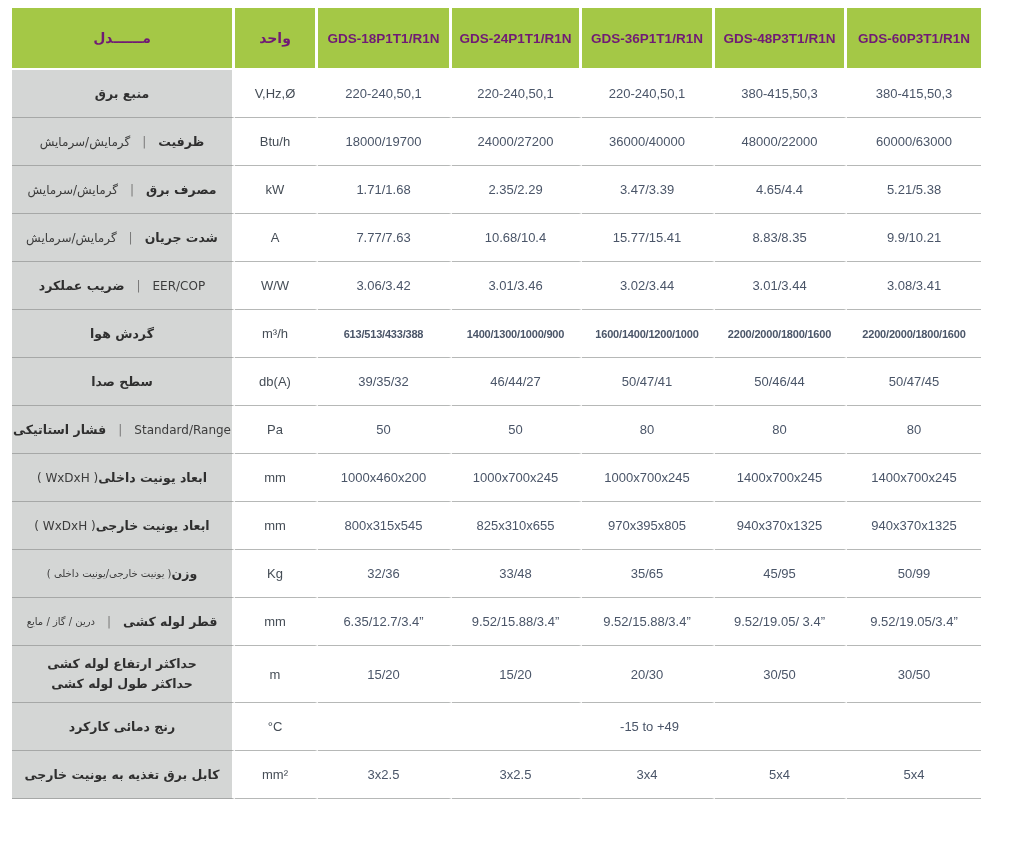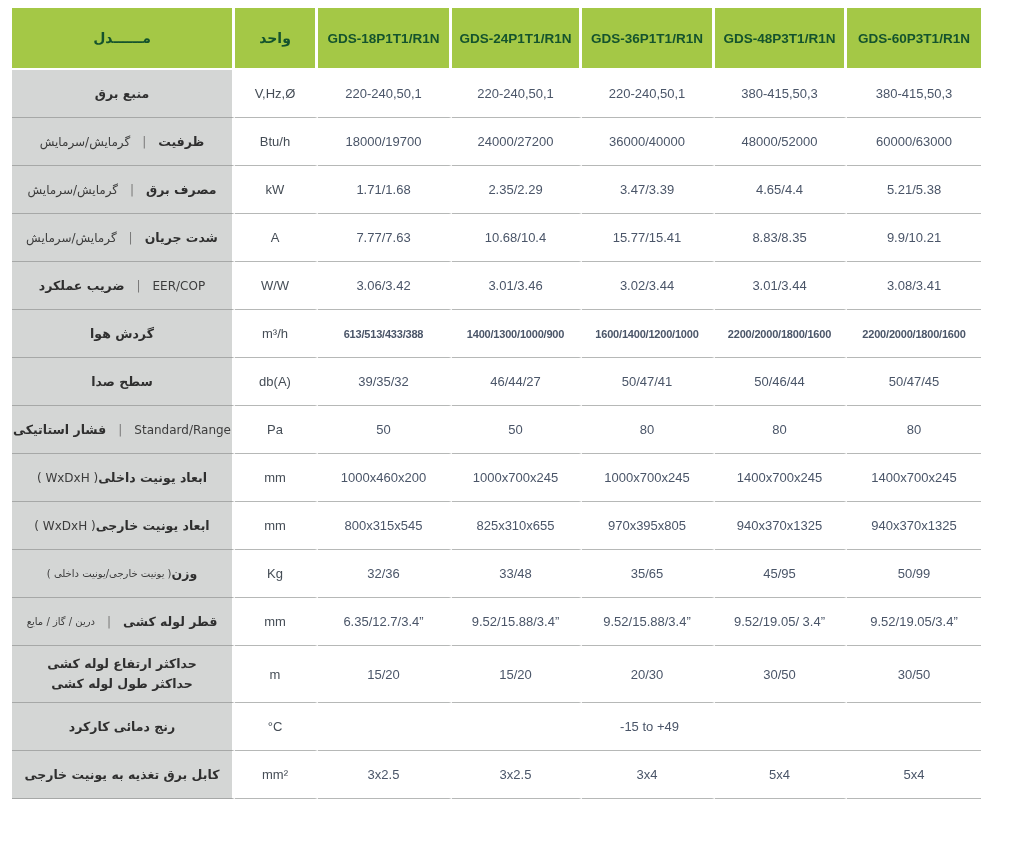--- a/index.html
+++ b/index.html
@@ -8,21 +8,21 @@
     --valcolor:#4a5568;
   }
   html,body{margin:0;padding:0;background:#ffffff;}
   body{width:1017px;height:854px;position:relative;font-family:"DejaVu Sans",sans-serif;overflow:hidden;}
   .table-wrap{position:absolute;left:12px;top:8px;width:969px;}
   table{table-layout:fixed;border-collapse:separate;border-spacing:0;width:969px;}
   th{
     background:var(--green);
     height:60px;
     font-family:"Liberation Sans","DejaVu Sans",sans-serif;
-    font-weight:bold;font-size:13.5px;color:#14532d;
+    font-weight:bold;font-size:13.5px;color:#701a75;
     border-right:3px solid #ffffff;border-bottom:2px solid #ffffff;
     text-align:center;vertical-align:middle;padding:0;
   }
   th:last-child{border-right:none;}
   th.fa{font-family:"DejaVu Sans",sans-serif;font-size:14px;}
   td{
     height:47px;vertical-align:middle;text-align:center;padding:0;
     border-right:3px solid #ffffff;
   }
   td:last-child{border-right:none;}
@@ -92,21 +92,21 @@
             <div class="label-wrap">
               <span class="lbl-sec">گرمایش/سرمایش</span>
               <span class="lbl-sep">|</span>
               <span class="lbl-main">ظرفیت</span>
             </div>
           </td>
           <td class="unit-cell">Btu/h</td>
           <td class="value-cell">18000/19700</td>
           <td class="value-cell">24000/27200</td>
           <td class="value-cell">36000/40000</td>
-          <td class="value-cell">48000/52000</td>
+          <td class="value-cell">48000/22000</td>
           <td class="value-cell">60000/63000</td>
         </tr>
         <tr>
           <td class="label-cell">
             <div class="label-wrap">
               <span class="lbl-sec">گرمایش/سرمایش</span>
               <span class="lbl-sep">|</span>
               <span class="lbl-main">مصرف برق</span>
             </div>
           </td>

